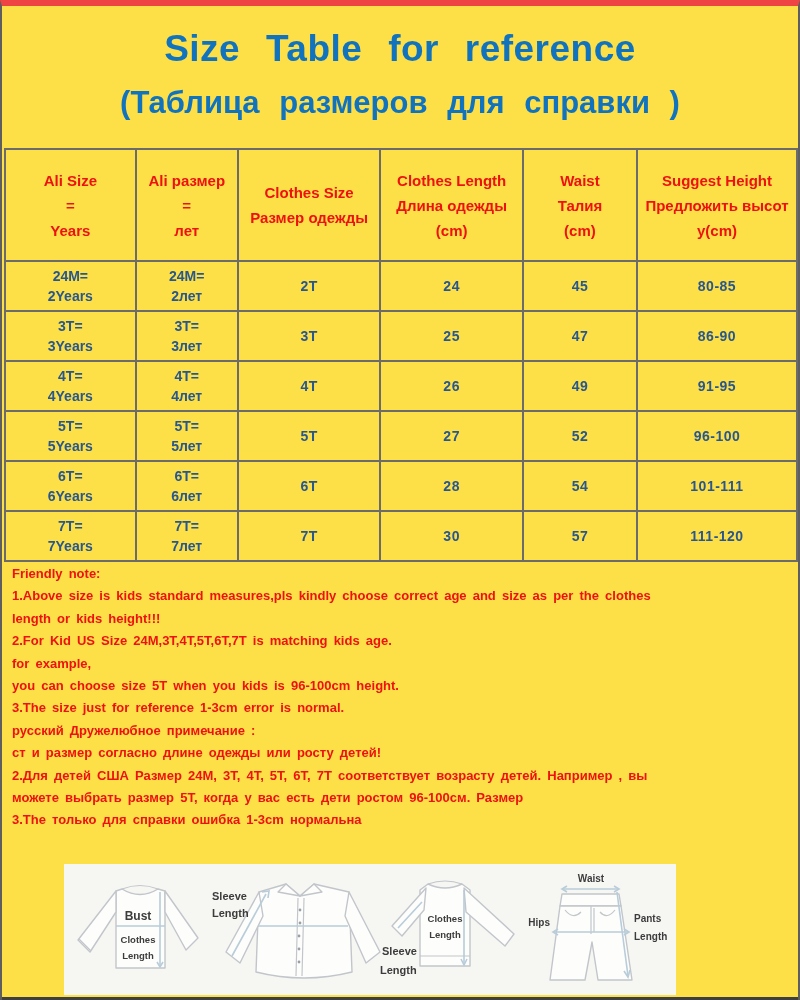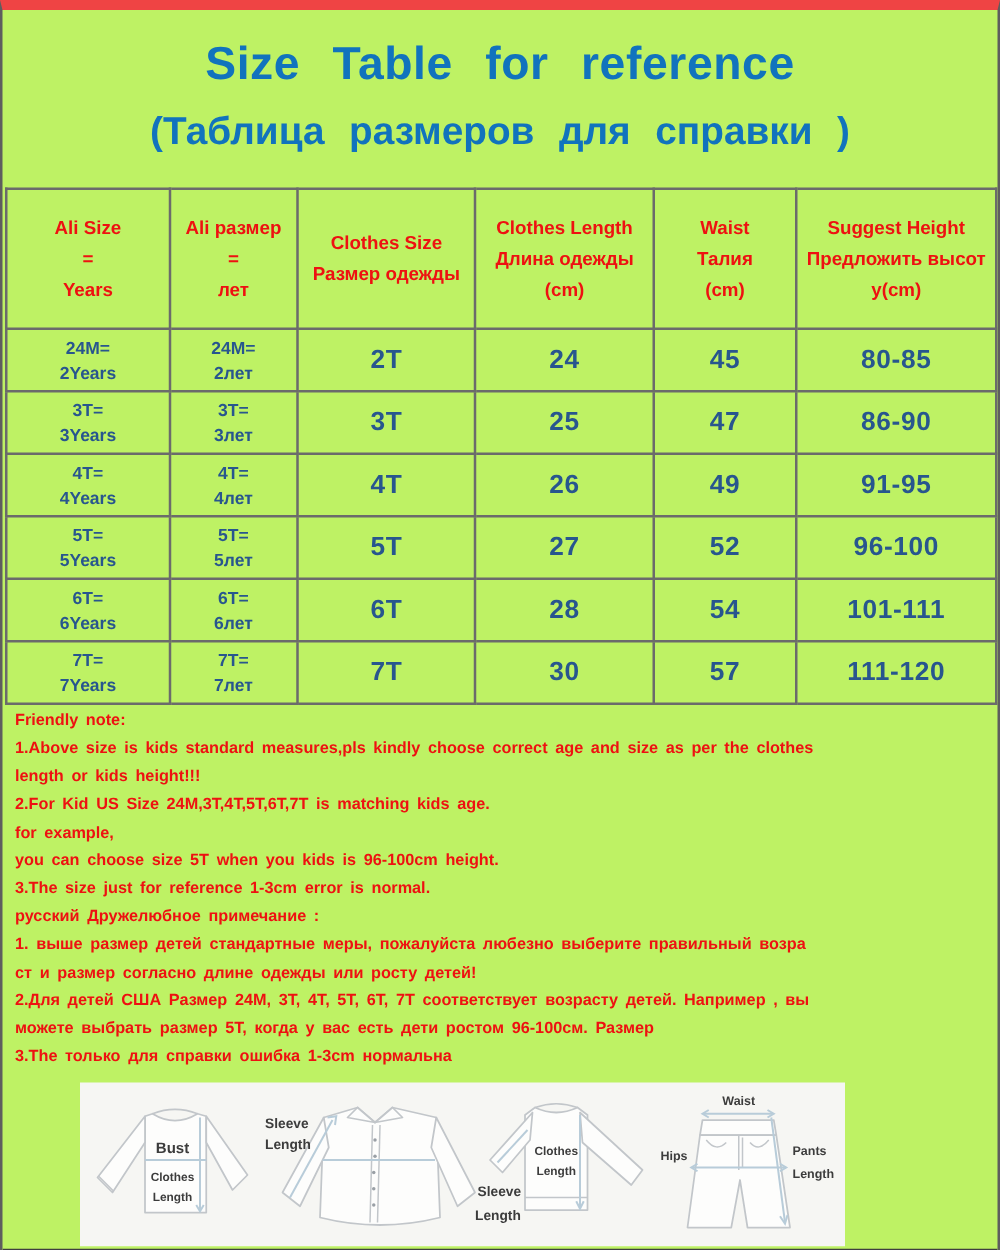--- a/index.html
+++ b/index.html
@@ -1,37 +1,37 @@
 <!DOCTYPE html>
 <html><head>
 <meta charset="utf-8">
 <style>
   html,body{margin:0;padding:0;background:#e8e8e8;}
   .page{
-    position:relative;width:800px;height:1000px;background:#bef264;
+    position:relative;width:800px;height:1000px;background:#fde047;
     box-sizing:border-box;overflow:hidden;
-    border-left:2px solid #5e5e5e;border-right:2px solid #5e5e5e;border-top:8px solid #ef4444;
+    border-left:2px solid #5e5e5e;border-right:2px solid #5e5e5e;border-top:6px solid #ef4444;
     font-family:"Liberation Sans",sans-serif;font-weight:bold;
   }
   
   .title-block{position:absolute;top:0;left:0;right:0;height:142px;text-align:center;}
   .title-line1{margin-top:22px;font-size:37px;color:#1173bd;word-spacing:15px;letter-spacing:.5px;}
   .title-line2{margin-top:15px;font-size:31px;color:#1173bd;word-spacing:11px;}
   
   table.size-table{
     position:absolute;top:142px;left:2px;width:794px;
     border-collapse:collapse;table-layout:fixed;
   }
   table.size-table th,table.size-table td{
     border:2px solid #6b6b6b;text-align:center;vertical-align:middle;padding:0;
   }
   table.size-table th{height:110px;color:#ee1111;font-size:15px;line-height:25px;font-weight:bold;}
   table.size-table td{height:48px;color:#28568e;font-weight:bold;margin-left:40px;}
   td.cell-small{font-size:14px;line-height:20px;}
-  td.cell-big{font-size:21px;letter-spacing:.5px;}
+  td.cell-big{font-size:14px;letter-spacing:.5px;}
   .c1{width:16.5%}.c2{width:12.9%}.c3{width:18%}.c4{width:18%}.c5{width:14.4%}.c6{width:20.2%}
   
   .notes{position:absolute;top:557px;left:10px;right:4px;color:#ee1111;
     font-size:13px;line-height:22.4px;font-weight:bold;}
   .notes div{white-space:nowrap;overflow:hidden;word-spacing:2.5px;}
   
   .diagrams{position:absolute;top:858px;left:62px;width:612px;height:131px;background:#f6f6f3;}
   .diagrams svg{display:block;}
   .diagrams text{font-family:"Liberation Sans",sans-serif;fill:#3c3c3c;font-weight:bold;}
   .garment{fill:#fdfdfc;stroke:#c2c6ca;stroke-width:1.4;stroke-linejoin:round;}
@@ -183,21 +183,20 @@
 
   <div class="notes">
     <div>Friendly note:</div>
     <div>1.Above size is kids standard measures,pls kindly choose correct age and size as per the clothes</div>
     <div>length or kids height!!!</div>
     <div>2.For Kid US Size 24M,3T,4T,5T,6T,7T  is matching kids age.</div>
     <div>for example,</div>
     <div>you can choose size 5T when you kids is 96-100cm height.</div>
     <div>3.The size just for reference 1-3cm error is normal.</div>
     <div>русский Дружелюбное примечание :</div>
-    <div>1. выше размер детей стандартные меры, пожалуйста любезно выберите правильный возра</div>
     <div>ст и размер согласно длине одежды или росту детей!</div>
     <div>2.Для детей США Размер 24M, 3T, 4T, 5T, 6T, 7T соответствует возрасту детей. Например , вы</div>
     <div>можете выбрать размер 5T, когда у вас есть дети ростом 96-100см. Размер</div>
     <div>3.The только для справки ошибка 1-3cm нормальна</div>
   </div>
 
   <div class="diagrams">
     <svg width="612" height="131" viewBox="0 0 612 131">
 
       <g>

